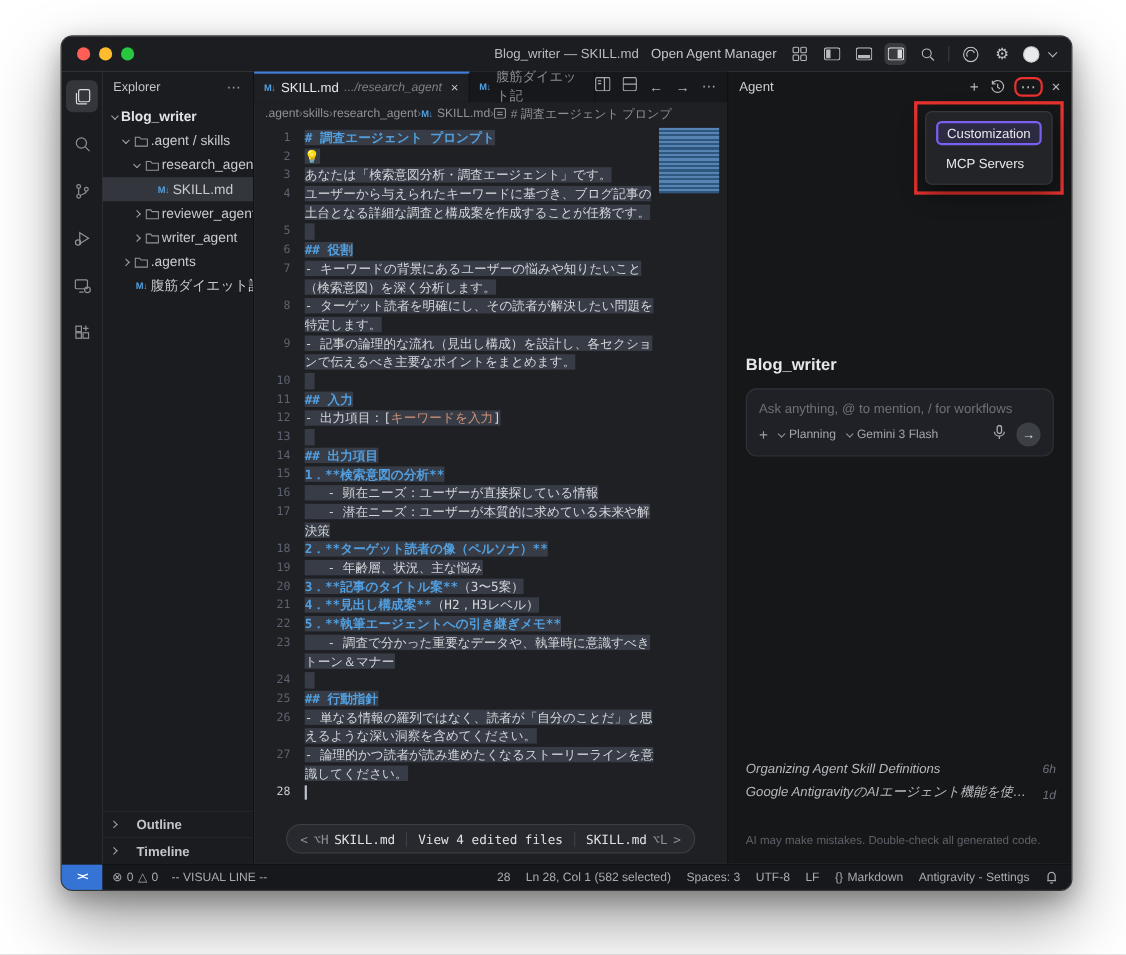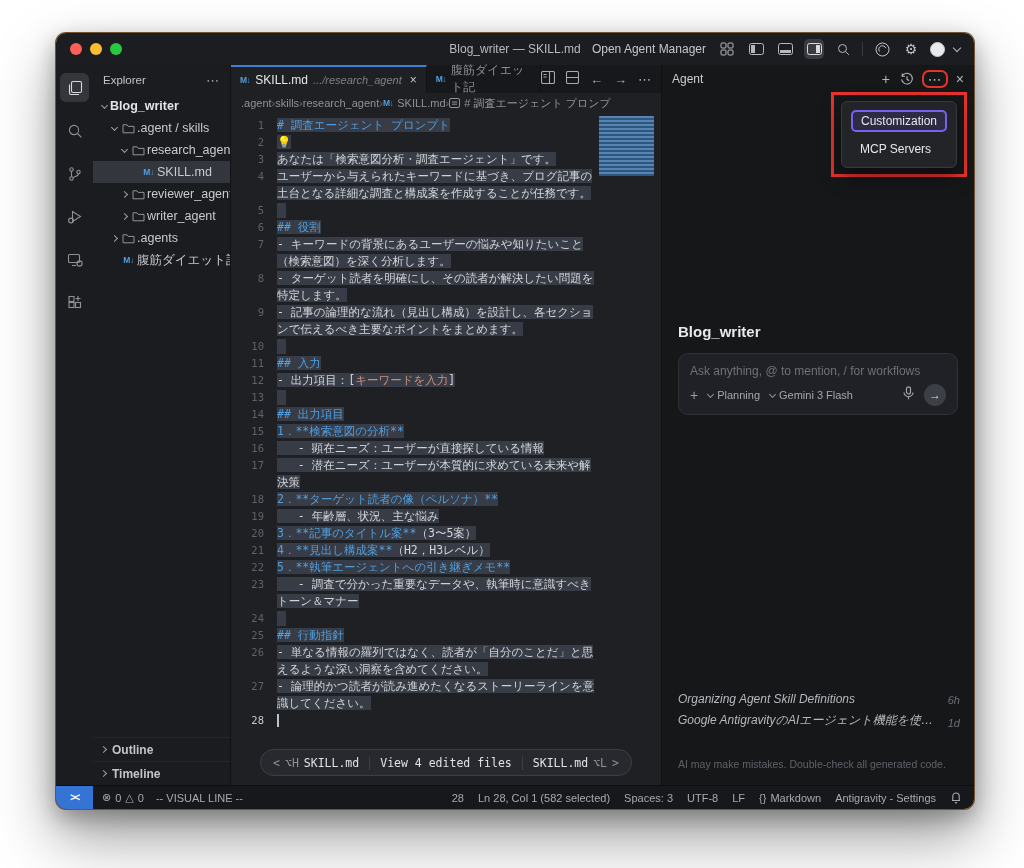--- a/index.html
+++ b/index.html
@@ -1,20 +1,20 @@
 <!DOCTYPE html>
 <html><head>
 <meta charset="utf-8">
 <style>
   * { margin:0; padding:0; box-sizing:border-box; }
   html,body { width:1024px; height:868px; }
   body { font-family:"Liberation Sans","DejaVu Sans",sans-serif; background:#ffffff; position:relative; overflow:hidden; }
 
   .window { position:absolute; left:55px; top:32px; width:920px; height:778px;
-    background:#fdba74; border-radius:11px; border:1px solid rgba(0,0,0,.55);
+    background:#737373; border-radius:11px; border:1px solid rgba(0,0,0,.55);
     box-shadow:0 28px 60px rgba(0,0,0,.38), 0 8px 22px rgba(0,0,0,.28);
     display:flex; flex-direction:column; overflow:hidden; }
 
   
   .titlebar { height:32px; background:#1c1d21; display:flex; align-items:center; position:relative; flex:0 0 auto; }
   .traffic { display:flex; gap:8px; padding-left:14px; }
   .tl { width:12px; height:12px; border-radius:50%; }
   .tl.red{background:#ff5f57;} .tl.yellow{background:#febc2e;} .tl.green{background:#28c840;}
   .win-title { position:absolute; left:0; right:0; text-align:center; font-size:12px; color:#b9bbc0; pointer-events:none; }
   .tb-right { margin-left:auto; display:flex; align-items:center; gap:9px; padding-right:14px; z-index:2; }
@@ -41,21 +41,21 @@
   .tree-row { height:22px; display:flex; align-items:center; font-size:12.5px; color:#c8cacd; white-space:nowrap; cursor:default; }
   .tree-row.selected { background:#33363d; }
   .tree-row.root { color:#e3e4e7; font-weight:700; }
   .tree-chev { width:11px; display:flex; justify-content:center; flex:0 0 auto; }
   .tree-chev i { width:5px; height:5px; border-right:1.2px solid #9aa0a6; border-bottom:1.2px solid #9aa0a6; display:block; }
   .tree-chev i.open { transform:rotate(45deg); margin-top:-2px; }
   .tree-chev i.closed { transform:rotate(-45deg); }
   .tree-ic { width:17px; display:flex; justify-content:center; flex:0 0 auto; }
   .mdicon { color:#519fdf; font-weight:700; font-size:8.5px; letter-spacing:-0.5px; }
   .sb-sections { flex:0 0 auto; }
-  .sb-section { height:24px; display:flex; align-items:center; gap:6px; padding:0 8px; border-top:1px solid #26272b; font-size:12px; font-weight:700; color:#c3c5c9; }
+  .sb-section { height:24px; display:flex; align-items:center; gap:18px; padding:0 8px; border-top:1px solid #26272b; font-size:12px; font-weight:700; color:#c3c5c9; }
   .sb-section i { width:5px; height:5px; border-right:1.2px solid #9aa0a6; border-bottom:1.2px solid #9aa0a6; transform:rotate(-45deg); }
 
   
   .editor-group { flex:1; min-width:0; display:flex; flex-direction:column; background:#1f2023; position:relative; }
   .tabbar { height:28px; background:#17181b; display:flex; align-items:stretch; flex:0 0 auto; }
   .tab { display:flex; align-items:center; gap:5px; padding:0 9px; font-size:12px; color:#8d9096; border-right:1px solid #0f1013; cursor:default; }
   .tab.active { background:#1f2023; color:#e6e7e9; border-top:2px solid #3f7fd6; }
   .tab-detail { color:#7d8086; font-size:11px;font-style:italic; }
   .tab-close { color:#c5c7cb; margin-left:3px; font-size:12px; }
   .tab-actions { margin-left:auto; display:flex; align-items:center; gap:11px; padding-right:10px; color:#a7aab0; }
@@ -66,21 +66,21 @@
   .bc-sep { color:#6b6e74; }
   .bc-item { display:flex; align-items:center; gap:4px; }
 
   .editor-body { flex:1; position:relative; overflow:hidden; font-family:"DejaVu Sans Mono","Liberation Mono",monospace; }
   .code { position:absolute; left:0; top:4px; right:66px; }
   .line { display:flex; line-height:17px; font-size:11.5px; }
   .ln { width:46px; text-align:right; padding-right:13px; color:#5c6270; font-size:10.5px; flex:0 0 auto; user-select:none; }
   .ln.active { color:#c3c9d2; }
   .lc { flex:1; white-space:pre-wrap; word-break:break-all; color:#d4d6d9; }
   .sel { background:#373c46; }
-  .c-h { color:#519fdf; font-weight:400; }
+  .c-h { color:#519fdf; font-weight:700; }
   .c-t { color:#d4d6d9; }
   .c-o { color:#ce9178; }
   .sel-blank { display:inline-block; width:9px; height:15px; background:#373c46; vertical-align:middle; }
   .cursor { display:inline-block; width:1.5px; height:13px; background:#bcc3cc; vertical-align:middle; }
 
   .minimap { position:absolute; top:3px; right:7px; width:55px; height:60px;
     background:
       repeating-linear-gradient(180deg, rgba(120,170,220,.55) 0 2px, rgba(40,80,130,.0) 2px 4px),
       #2e567f; border-radius:1px; }
 

